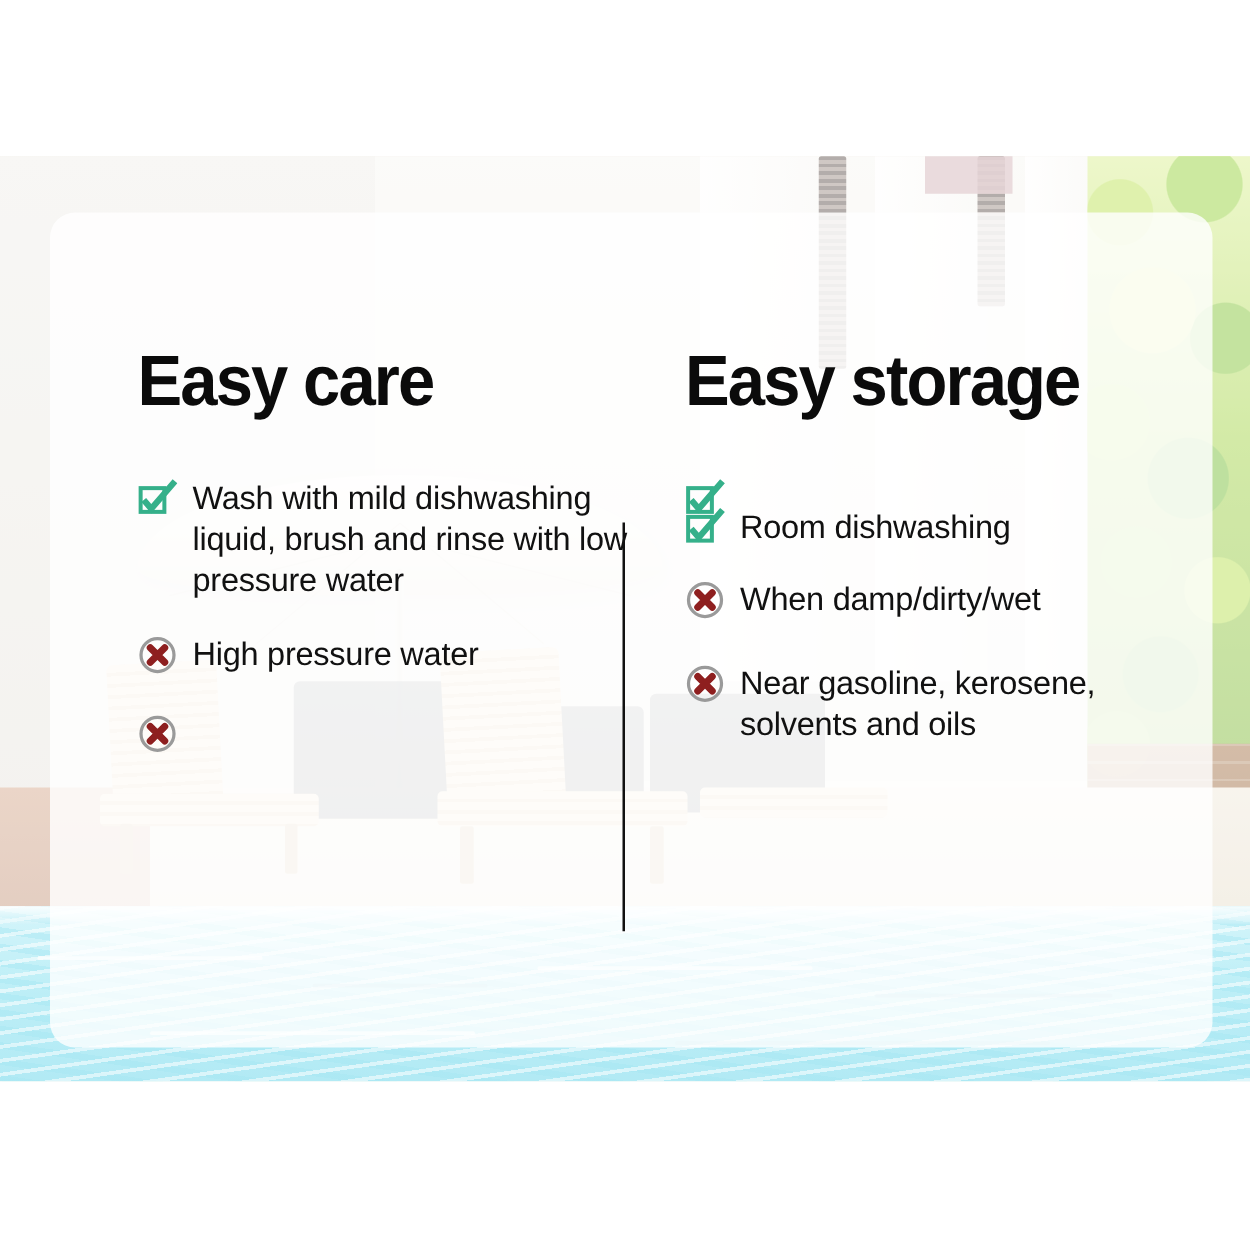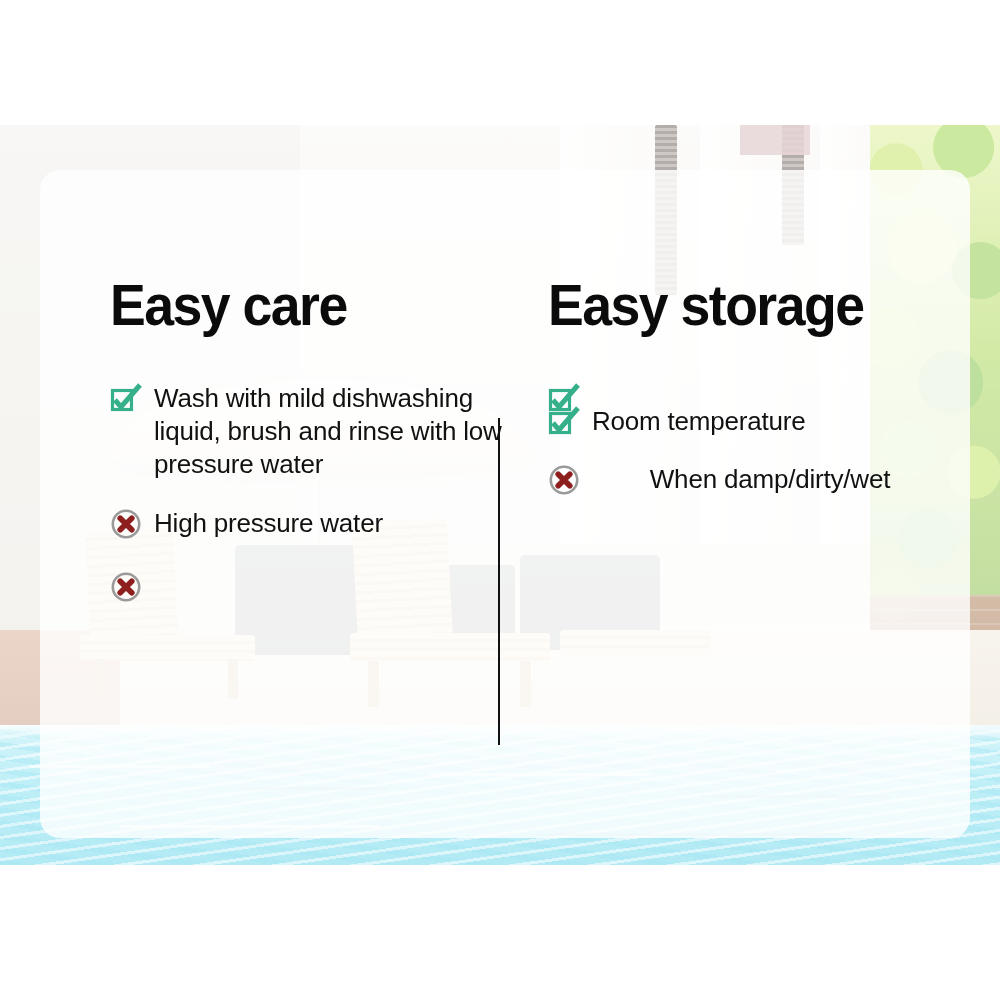--- a/index.html
+++ b/index.html
@@ -365,33 +365,42 @@
           </span>
         </li>
 
         <li class="item" style="margin-bottom:25px;">
           <span class="icon">
             <svg width="32" height="32" viewBox="0 0 32 32">
               <rect x="2.5" y="7.5" width="19" height="19" fill="none" stroke="#35b08a" stroke-width="3.2"></rect>
               <path d="M5 17 L11 24 L30 2" fill="none" stroke="#35b08a" stroke-width="5" stroke-linecap="butt" stroke-linejoin="miter"></path>
             </svg>
           </span>
-          <span class="txt">Room temperature</span>
-        </li>
-
-        <li class="item" style="margin-bottom:34px;justify-content:center;">
+          <span class="txt">Room dishwashing</span>
+        </li>
+
+        <li class="item" style="margin-bottom:34px;">
           <span class="icon">
             <svg width="32" height="32" viewBox="0 0 32 32">
               <circle cx="16" cy="16" r="13.2" fill="none" stroke="#9a9a9a" stroke-width="2.6"></circle>
               <path d="M10.2 10.2 L21.8 21.8 M21.8 10.2 L10.2 21.8" stroke="#8e1f1f" stroke-width="5.6" stroke-linecap="round"></path>
             </svg>
           </span>
           <span class="txt">When damp/dirty/wet</span>
         </li>
 
 
+        <li class="item">
+          <span class="icon">
+            <svg width="32" height="32" viewBox="0 0 32 32">
+              <circle cx="16" cy="16" r="13.2" fill="none" stroke="#9a9a9a" stroke-width="2.6"></circle>
+              <path d="M10.2 10.2 L21.8 21.8 M21.8 10.2 L10.2 21.8" stroke="#8e1f1f" stroke-width="5.6" stroke-linecap="round"></path>
+            </svg>
+          </span>
+          <span class="txt">Near gasoline, kerosene, solvents and oils</span>
+        </li>
 
       </ul>
     </div>
 
   </div>
 
 </div>
 
 </body></html>

